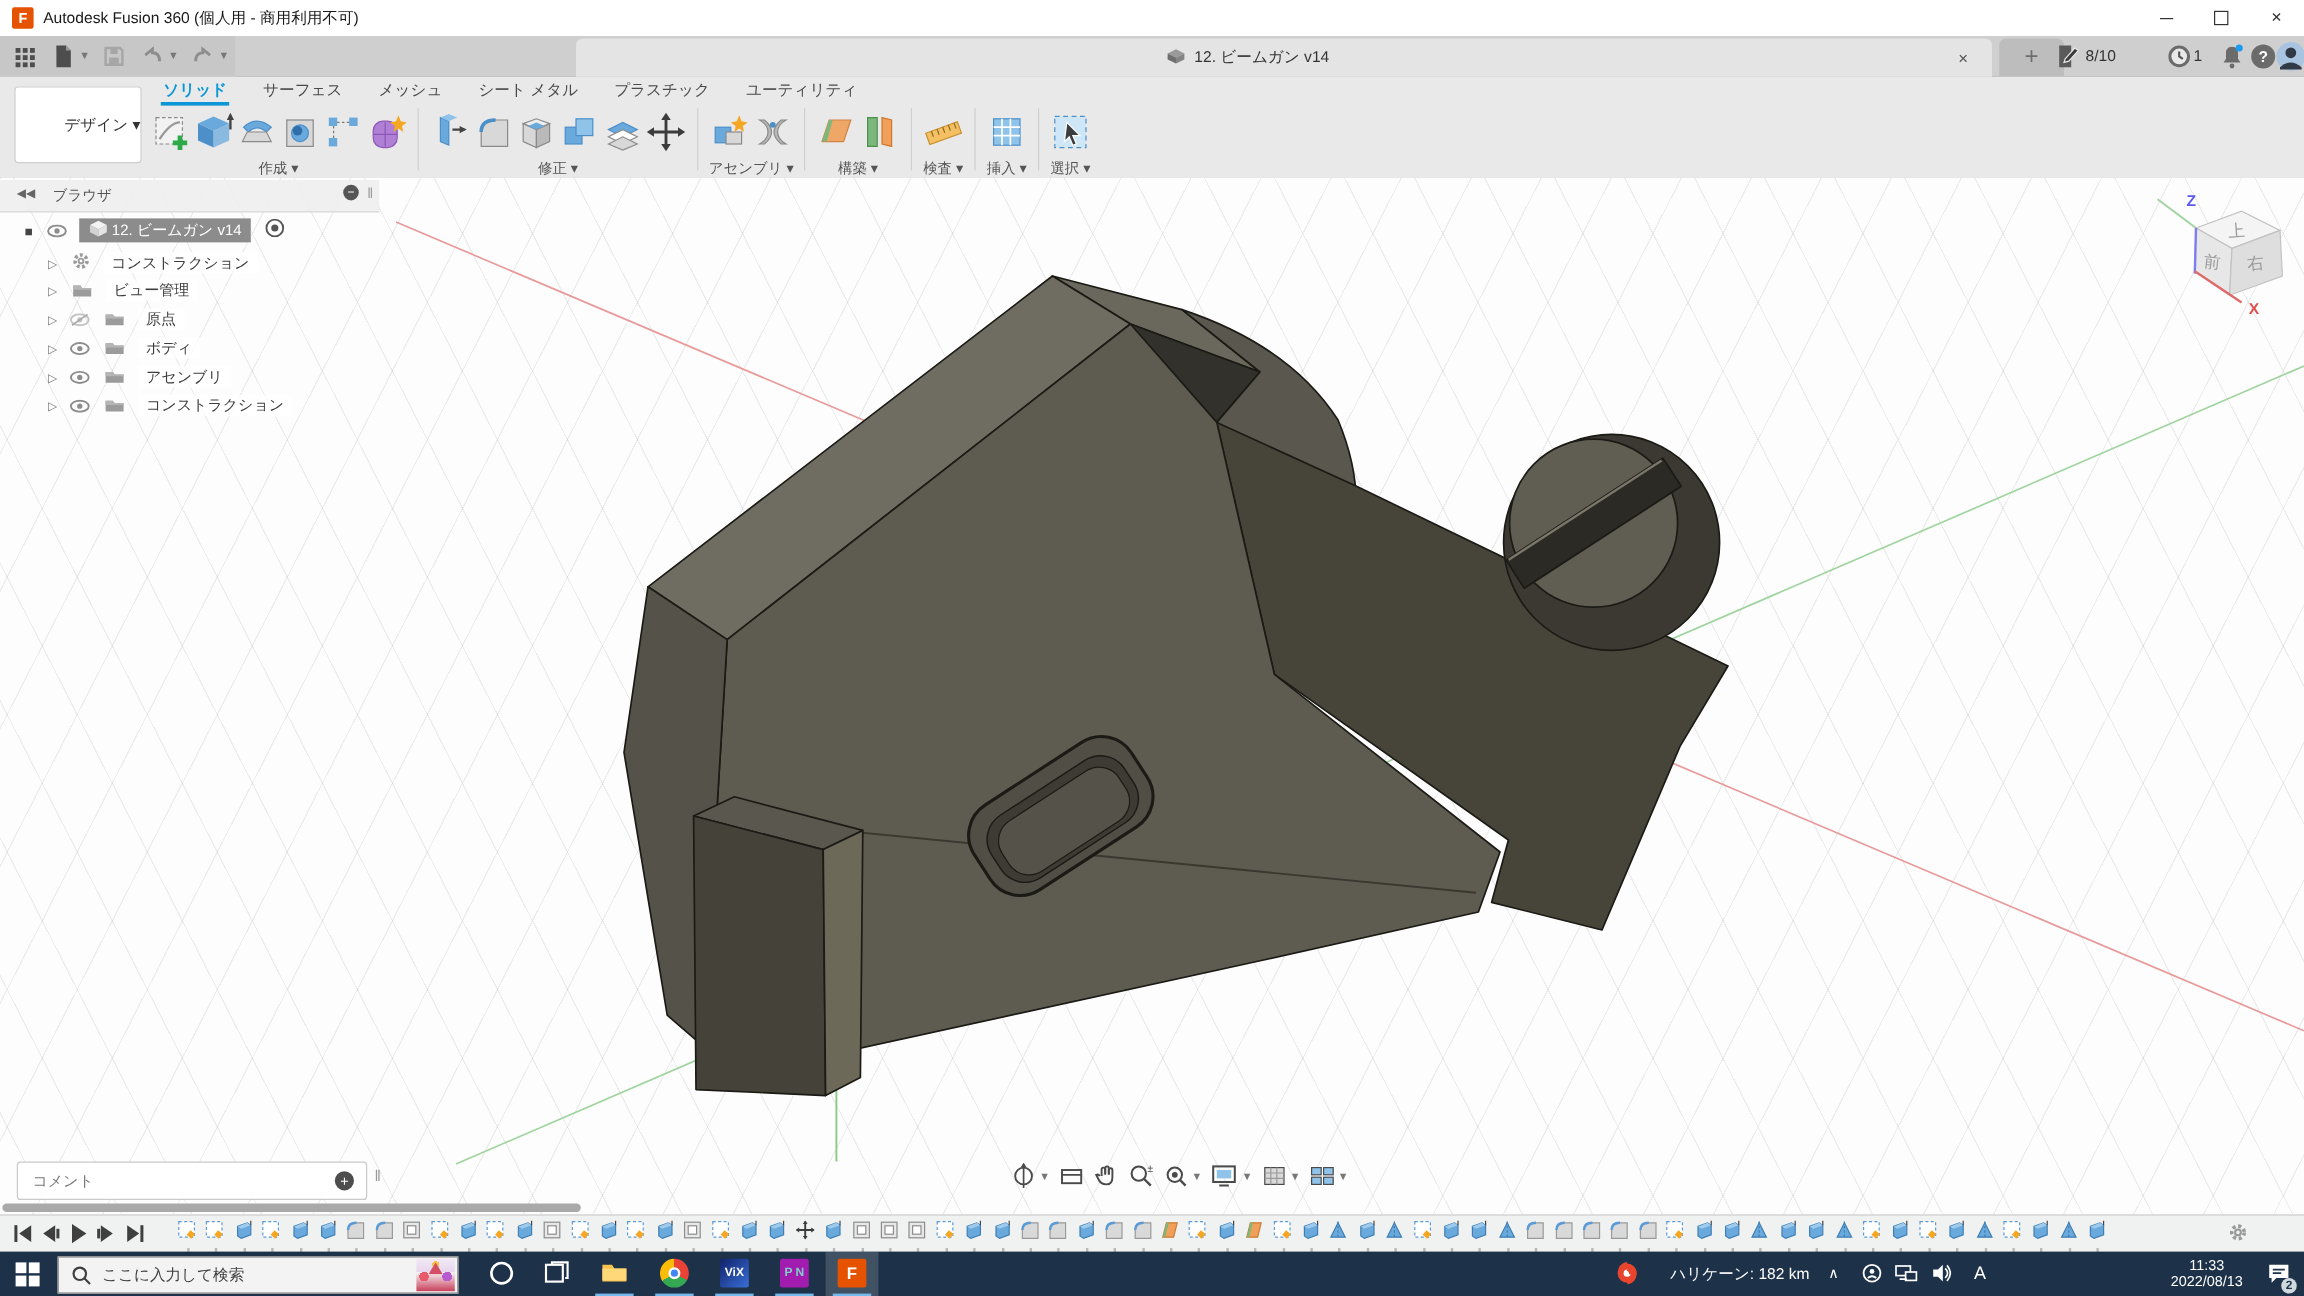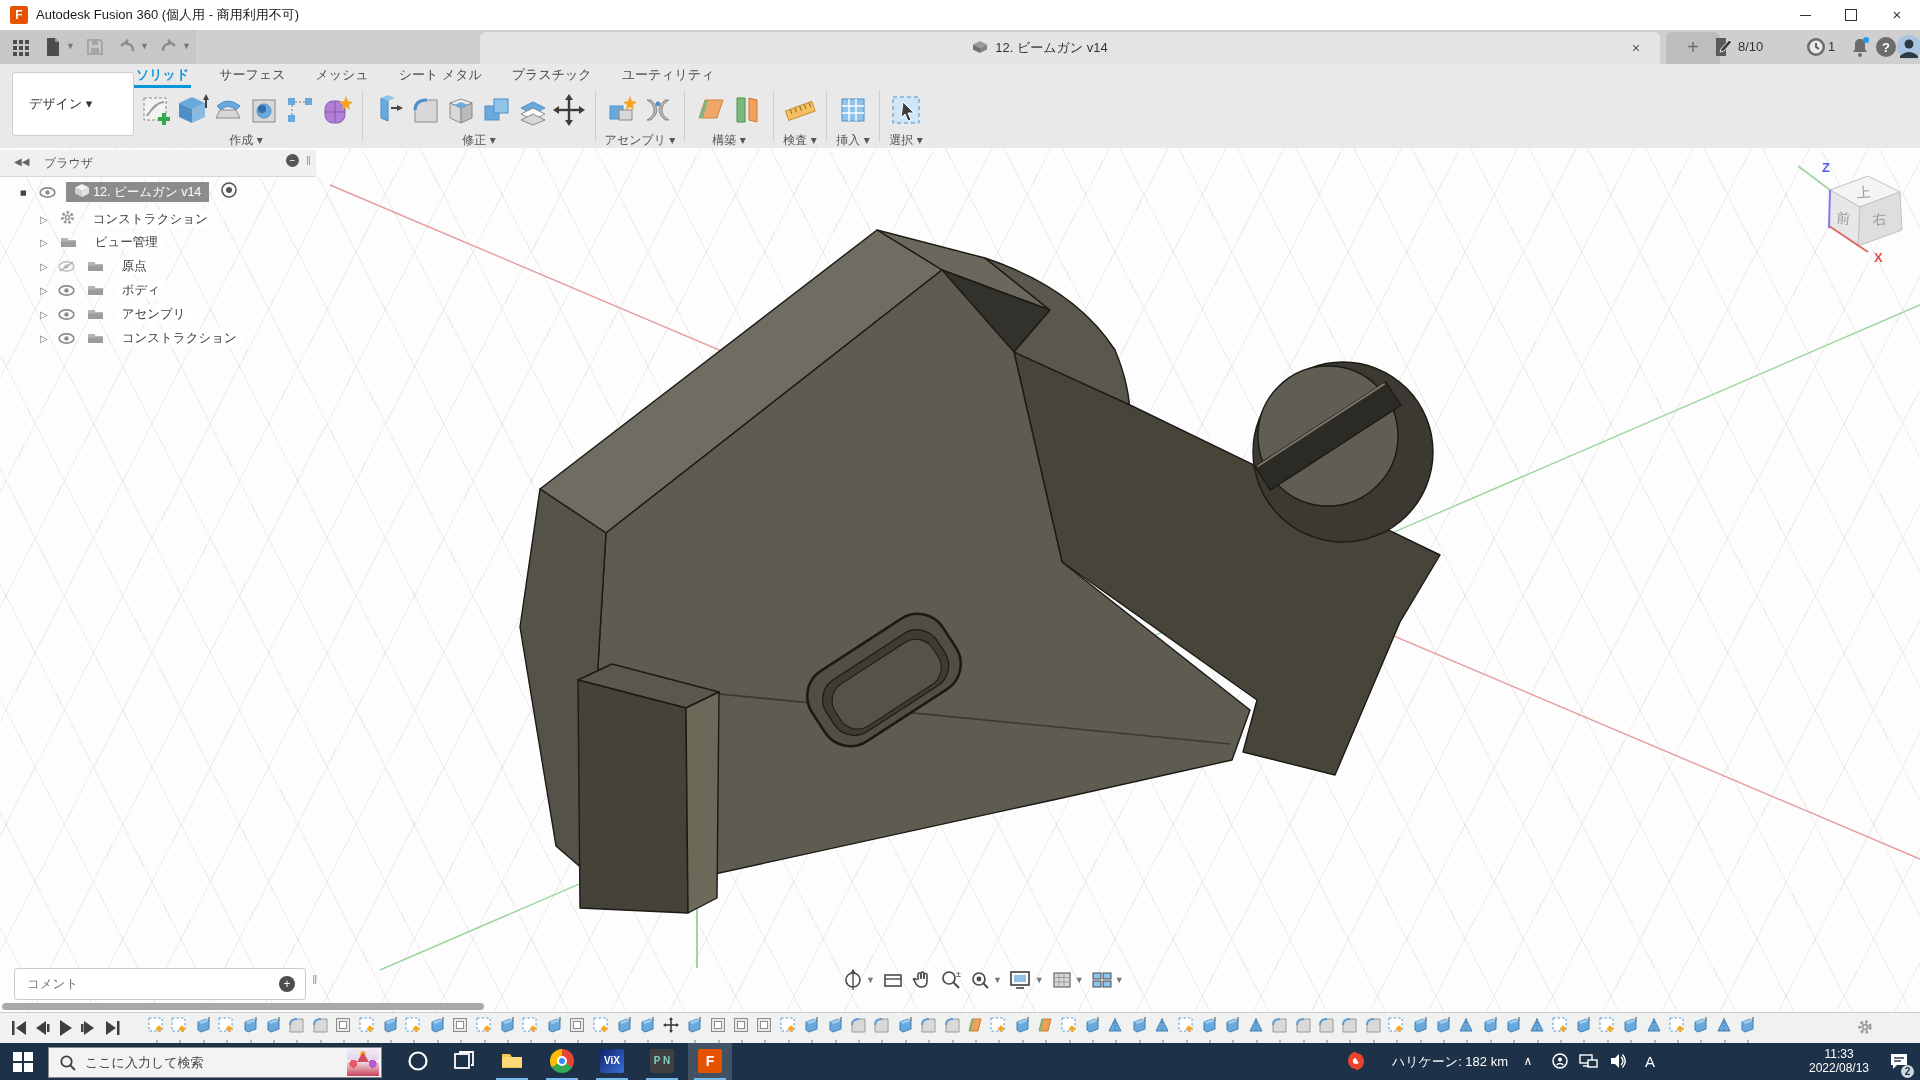--- a/index.html
+++ b/index.html
@@ -29,25 +29,25 @@
   #tab-close{position:absolute;right:14px;top:6px;width:20px;height:20px;text-align:center;line-height:20px;color:#555;font-size:14px;}
   #tab-new{position:absolute;left:1666px;top:2px;width:54px;height:32px;background:#bdbdbd;border-radius:6px 6px 0 0;
     text-align:center;line-height:30px;font-size:20px;color:#6e6e6e;}
   .tr-ic{position:absolute;top:5px;}
   #edit-badge{left:1738px;top:0;height:34px;line-height:34px;font-size:13px;color:#333;}
   #clock-badge{left:1828px;top:0;height:34px;line-height:34px;font-size:13px;color:#333;}
 
   
   #ribbon{position:absolute;left:0;top:64px;width:1920px;height:84px;background:#e9e9e9;border-bottom:1px solid #c6c6c6;}
   #design-btn{position:absolute;left:12px;top:8px;width:104px;height:62px;background:#fff;border:1px solid #cfcfcf;border-radius:3px;
-    text-align:left;line-height:62px;font-size:13px;color:#333;padding-left:16px;}
+    text-align:right;line-height:62px;font-size:13px;color:#333;}
   #tabs{position:absolute;left:134px;top:0;height:24px;display:flex;gap:26px;}
   .rtab{font-size:13px;color:#4a4a4a;line-height:22px;padding:0 2px;white-space:nowrap;}
   .rtab.active{color:#0a96d7;font-weight:bold;border-bottom:3px solid #0a96d7;}
-  #groups{position:absolute;left:138px;top:26px;height:56px;display:flex;align-items:flex-start;}
+  #groups{position:absolute;left:124px;top:26px;height:56px;display:flex;align-items:flex-start;}
   .rgroup{display:flex;flex-direction:column;align-items:center;}
   .ricons{display:flex;align-items:center;height:40px;}
   .glabel{font-size:12px;color:#555;margin-top:2px;white-space:nowrap;}
   .gsep{width:1px;height:52px;background:#cfcfcf;margin:0 8px;}
   .ric{width:36px;height:38px;position:relative;}
   .ric svg{position:absolute;left:2px;top:3px;}
 
   
   #viewport{position:absolute;left:0;top:148px;width:1920px;height:895px;background:#fdfdfd;
     background-image:repeating-linear-gradient(117deg,rgba(90,90,90,0.10) 0 1px,transparent 1px 52px),
@@ -1006,21 +1006,21 @@
             </div>
           </div>
         </div>
         <div class="tb-app running" style="left: 590px;">
           <div class="inner">
             <div class="sq-label" style="background:linear-gradient(135deg,#10226b,#3a6fd8)">ViX</div>
           </div>
         </div>
         <div class="tb-app running" style="left: 640px;">
           <div class="inner">
-            <div class="sq-label" style="background:#404040;color:#7fd0c9">P N</div>
+            <div class="sq-label" style="background:#a21caf;color:#7fd0c9">P N</div>
           </div>
         </div>
         <div class="tb-app running active" style="left: 688px;">
           <div class="inner">
             <div class="sq-label" style="background:#e65300;font-size:14px">F</div>
           </div>
         </div>
       </div>
     <div id="tray">
       <div class="tray-item" style="right:552px;width:24px">

